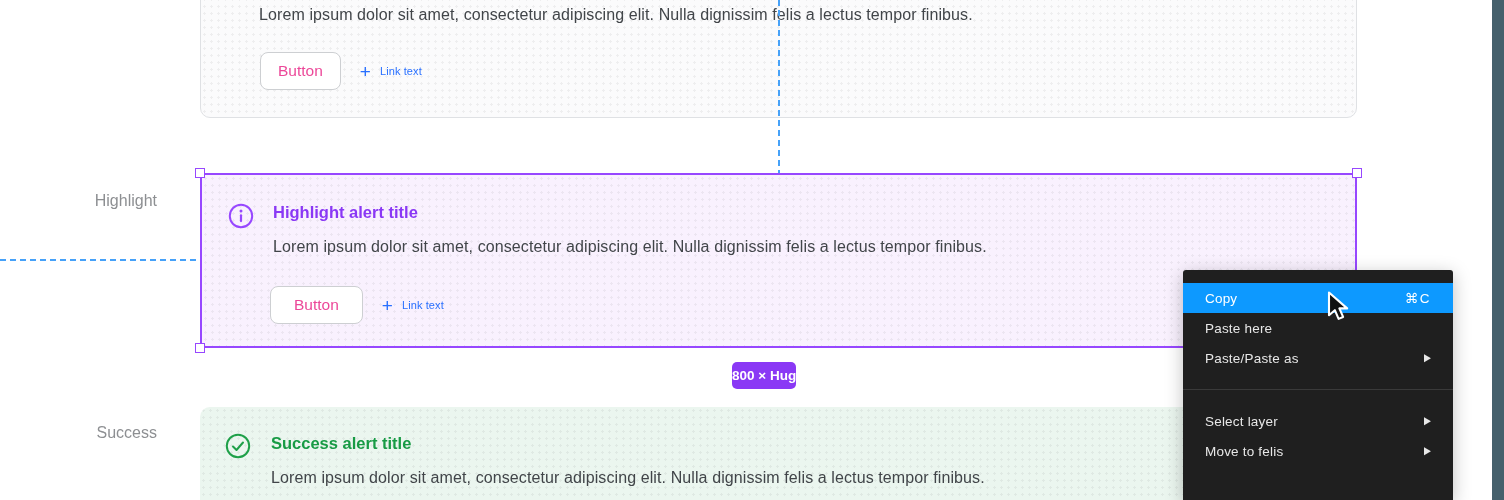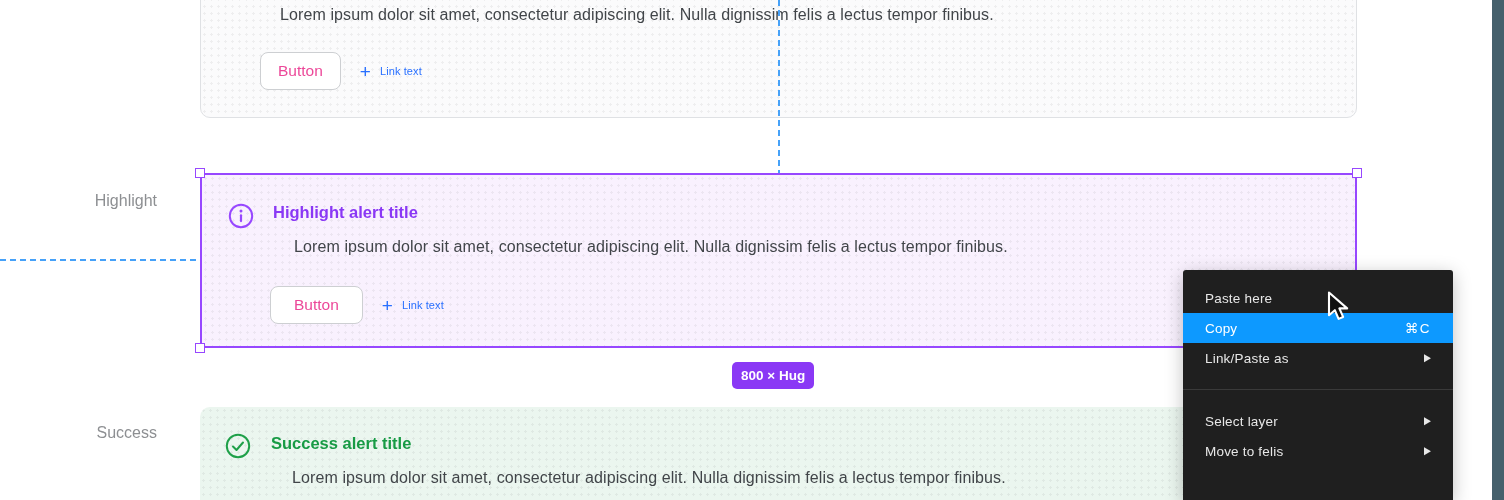--- a/index.html
+++ b/index.html
@@ -19,21 +19,21 @@
     background-color:#FBFBFC;border:1px solid #DFE1E4;z-index:1;
   }
   .highlight-card{
     left:200px;top:173px;width:1157px;height:175px;
     background-color:#F9F1FE;border:2px solid #9747FF;border-radius:2px;z-index:2;
   }
   .success-card{
     left:200px;top:407px;width:1157px;height:140px;
     background-color:#EBF6EF;z-index:1;
   }
-  .alert-body{position:absolute;font-size:16px;color:#414549;white-space:nowrap;letter-spacing:0.1px;margin-left:21px;}
+  .alert-body{position:absolute;font-size:16px;color:#414549;white-space:nowrap;letter-spacing:0.1px;}
   .alert-title{position:absolute;font-size:16.5px;font-weight:700;white-space:nowrap;}
   .t-purple{color:#8A38F5;}
   .t-green{color:#189B45;}
   .btn-row{position:absolute;display:flex;align-items:center;}
   .ui-btn{
     height:38px;padding:0 23px;border:1px solid #CDCFD2;border-radius:8px;background:#fff;
     font-size:15.5px;color:#ec4899;display:flex;align-items:center;font-family:inherit;
   }
   .ui-btn.compact{padding:0 17px;}
   .link{display:flex;align-items:center;margin-left:19px;color:#2970FF;cursor:pointer;}
@@ -51,21 +51,21 @@
     background:repeating-linear-gradient(to bottom,#46A1F8 0 6px,transparent 6px 10px);
   }
   .guide-h{
     position:absolute;left:0;top:259px;width:200px;height:2px;z-index:1;
     background:repeating-linear-gradient(to right,#46A1F8 0 6px,transparent 6px 10px);
   }
   .handle{
     position:absolute;width:10px;height:10px;background:#fff;border:1.5px solid #9747FF;z-index:3;
   }
   .size-badge{
-    position:absolute;left:732px;top:362px;height:27px;padding:0 9px;border-radius:5px;
+    position:absolute;left:732px;top:362px;height:27px;padding:0 0;border-radius:5px;
     background:#8A38F5;color:#fff;font-size:13.5px;font-weight:600;display:flex;align-items:center;
     z-index:4;white-space:nowrap;
   }
   
   .context-menu{
     position:absolute;left:1183px;top:270px;width:270px;height:230px;background:#1F1F1F;
     border-radius:3px 3px 0 0;z-index:10;padding-top:13px;
     box-shadow:0 4px 18px rgba(0,0,0,0.25);
   }
   .menu-item{
@@ -130,29 +130,29 @@
   <div class="card success-card dotted">
     <svg class="icon-circ" style="left:25px;top:26px;" viewBox="0 0 26 26">
       <circle cx="13" cy="13" r="11.2" fill="none" stroke="#1FA049" stroke-width="2"></circle>
       <polyline points="8,13.5 11.5,17 18,9.5" fill="none" stroke="#1FA049" stroke-width="2" stroke-linecap="round" stroke-linejoin="round"></polyline>
     </svg>
     <div class="alert-title t-green" style="left:71px;top:27px;">Success alert title</div>
     <div class="alert-body" style="left:71px;top:62px;">Lorem ipsum dolor sit amet, consectetur adipiscing elit. Nulla dignissim felis a lectus tempor finibus.</div>
   </div>
 
   <div class="context-menu">
-      <div class="menu-item">
-        <span class="mi-label">Paste here</span>
-      </div>
       <div class="menu-item hl">
         <span class="mi-label">Copy</span>
         <span class="mi-short">⌘C</span>
       </div>
       <div class="menu-item">
-        <span class="mi-label">Link/Paste as</span>
+        <span class="mi-label">Paste here</span>
+      </div>
+      <div class="menu-item">
+        <span class="mi-label">Paste/Paste as</span>
         <span class="mi-arrow">▶</span>
       </div>
       <div class="menu-sep"></div>
       <div class="menu-item">
         <span class="mi-label">Select layer</span>
         <span class="mi-arrow">▶</span>
       </div>
       <div class="menu-item">
         <span class="mi-label">Move to felis</span>
         <span class="mi-arrow">▶</span>

